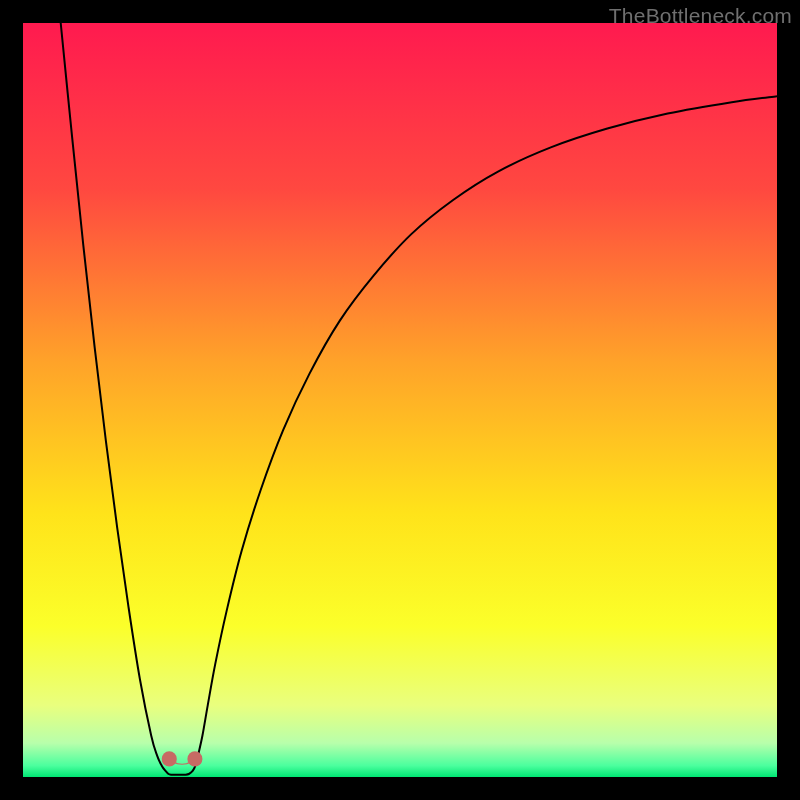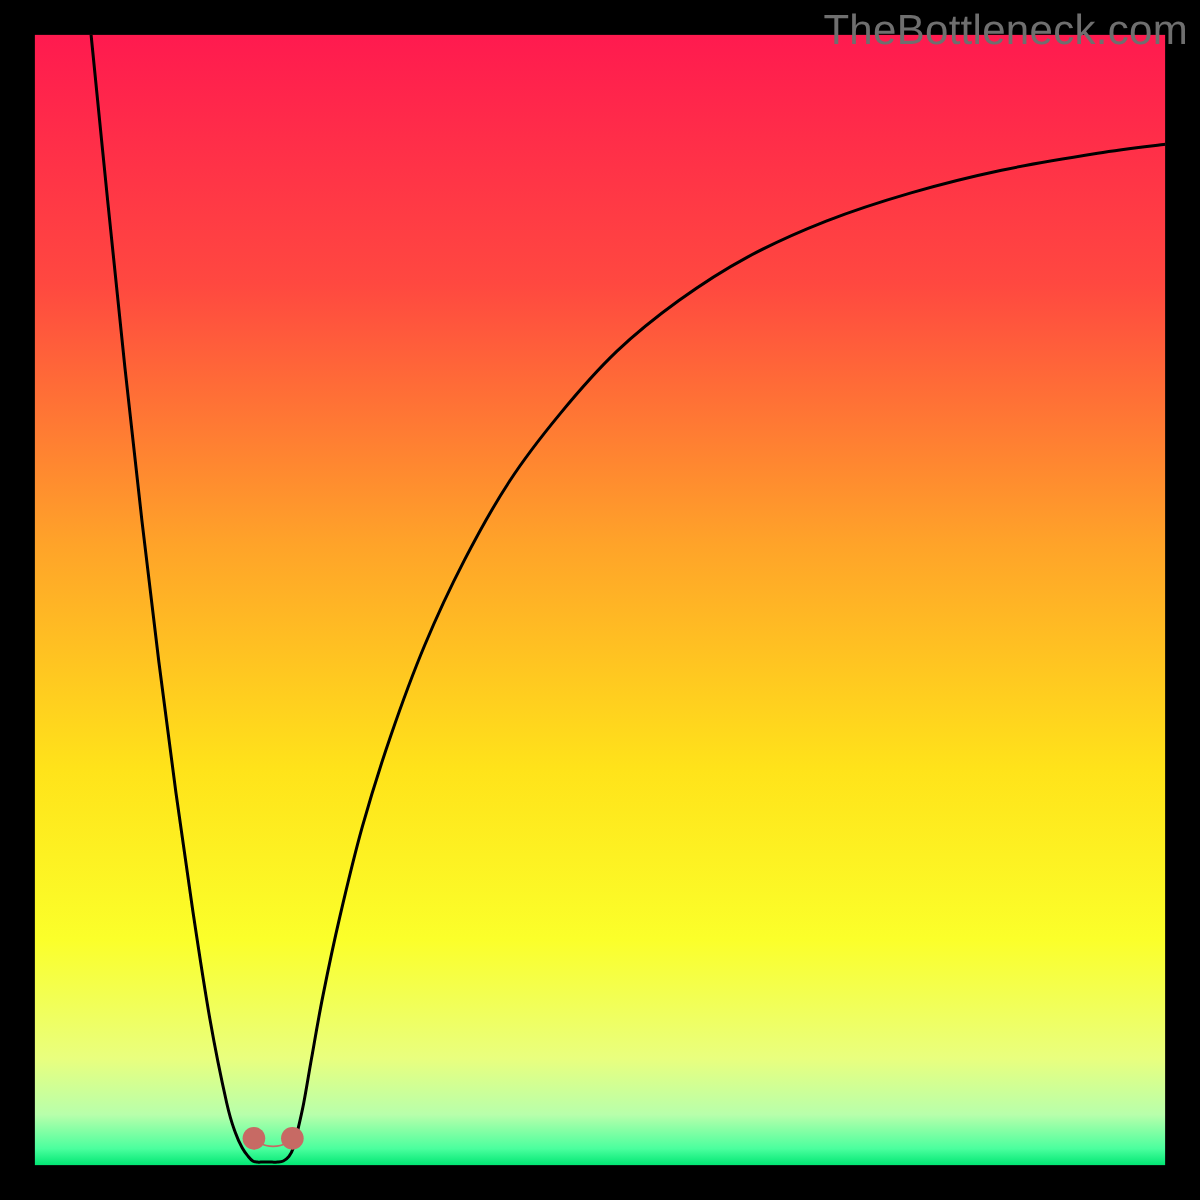--- a/index.html
+++ b/index.html
@@ -32,21 +32,21 @@
   }
   .curve {
     position: absolute;
     inset: 0;
   }
   .watermark {
     position: absolute;
     top: 4px;
     right: 8px;
     color: #6f6f6f;
-    font-size: 28px;
+    font-size: 21px;
     font-weight: 500;
     letter-spacing: 0.2px;
   }
 </style>
 </head>
 <body>
 
 <div class="frame">
 
   <div class="plot-area">

